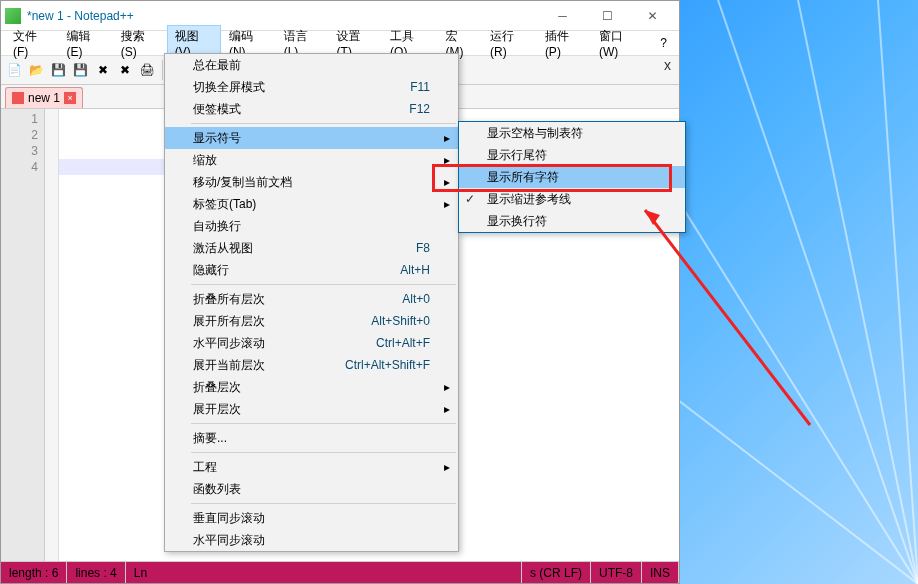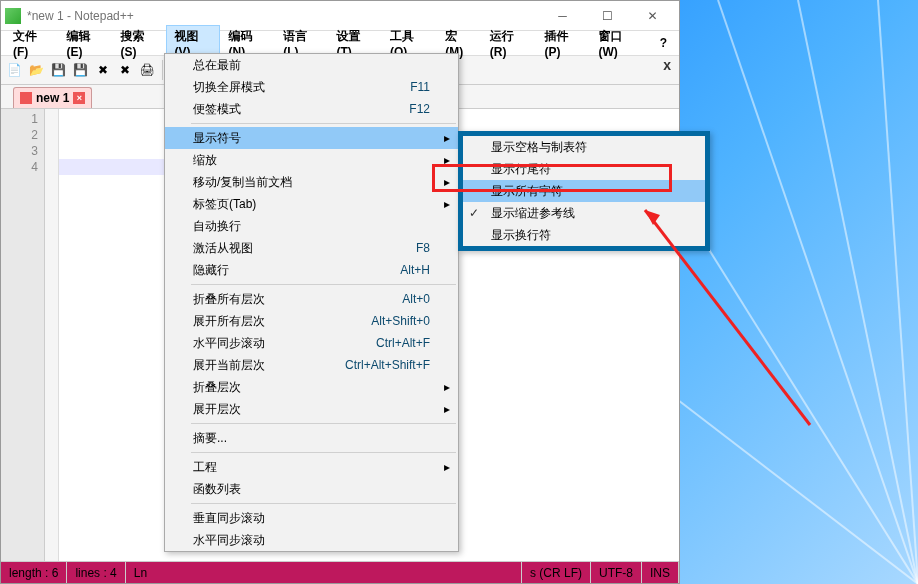--- a/index.html
+++ b/index.html
@@ -1,48 +1,48 @@
 <!DOCTYPE html>
 <html><head>
 <meta charset="utf-8">
 <style>
 * { margin: 0; padding: 0; box-sizing: border-box; font-family: "Microsoft YaHei", "SimSun", sans-serif; font-size: 12px; }
 body { width: 918px; height: 584px; background: linear-gradient(135deg, #0a6bc5 0%, #1e90ff 30%, #4fb3ff 60%, #a8d8ff 100%); overflow: hidden; position: relative; }
 .window { position: absolute; left: 0; top: 0; width: 680px; height: 584px; background: #fff; border: 1px solid #999; display: flex; flex-direction: column; }
 .titlebar { height: 30px; background: #fff; display: flex; align-items: center; padding: 0 4px; border-bottom: 1px solid #ddd; }
 .titlebar .icon { width: 16px; height: 16px; background: linear-gradient(135deg,#6c6,#3a3); margin-right: 6px; }
-.titlebar .title { flex: 1; color: #737373; }
+.titlebar .title { flex: 1; color: #0369a1; }
 .winbtns { display: flex; }
 .winbtn { width: 45px; height: 28px; display: flex; align-items: center; justify-content: center; color: #555; }
-.menubar { height: 24px; display: flex; align-items: center; padding: 0 4px; position: relative; font-weight: bold; }
+.menubar { height: 24px; display: flex; align-items: center; padding: 0 4px; position: relative; }
 .menubar .mitem { padding: 3px 8px; cursor: default; }
 .menubar .mitem.active { background: #cce8ff; border: 1px solid #99d1ff; padding: 2px 7px; }
 .menubar .help { margin-left: 4px; }
 .menubar .closex { position: absolute; right: 8px; top: 26px; font-size: 14px; color: #333; }
 .toolbar { height: 30px; background: #f5f5f5; border-top: 1px solid #ddd; border-bottom: 1px solid #ccc; display: flex; align-items: center; padding: 0 4px; gap: 2px; }
 .tbtn { width: 20px; height: 20px; display: inline-flex; align-items: center; justify-content: center; }
 .tsep { width: 1px; height: 20px; background: #ccc; margin: 0 3px; }
-.tabbar { height: 24px; background: #f5f5f5; display: flex; align-items: flex-end; padding-left: 12px; border-bottom: 1px solid #ccc; font-weight: bold; }
+.tabbar { height: 24px; background: #f5f5f5; display: flex; align-items: flex-end; padding-left: 4px; border-bottom: 1px solid #ccc; }
 .tab { background: #fdd; border: 1px solid #c99; border-bottom: none; padding: 3px 6px; display: flex; align-items: center; gap: 4px; font-size: 11px; border-radius: 3px 3px 0 0; }
 .tab .tabicon { width: 12px; height: 12px; background: #e55; }
 .tab .tabclose { width: 12px; height: 12px; background: #e55; color: #fff; display: flex; align-items: center; justify-content: center; font-size: 9px; }
 .editor { flex: 1; display: flex; background: #fff; position: relative; }
 .gutter { width: 44px; background: #e8e8e8; border-right: 1px solid #ccc; color: #888; text-align: right; padding: 2px 6px 0 0; line-height: 16px; font-family: Consolas, monospace; }
 .editarea { flex: 1; padding: 2px 4px; font-family: Consolas, monospace; line-height: 16px; position: relative; }
 .foldcol { width: 14px; background: #f5f5f5; border-right: 1px solid #ddd; }
 .caret-line { background: #e8e8ff; height: 16px; width: 100%; position: absolute; left: 0; top: 50px; }
 .statusbar { height: 22px; background: #be185d; border-top: 1px solid #ccc; display: flex; align-items: center; font-size: 11px; }
 .statusbar .cell { padding: 0 8px; border-right: 1px solid #ccc; height: 100%; display: flex; align-items: center; }
 .dropdown { position: absolute; left: 164px; top: 53px; width: 295px; background: #f2f2f2; border: 1px solid #aaa; box-shadow: 2px 2px 6px rgba(0,0,0,0.25); z-index: 10; }
 .dropdown .dmi { height: 22px; display: flex; align-items: center; padding: 0 22px 0 28px; position: relative; }
 .dropdown .dmi.hi { background: #91c9f7; }
 .dropdown .dmi .arrow { position: absolute; right: 8px; }
 .dropdown .dmi .short { position: absolute; right: 28px; color: #0c4a6e; }
 .dropdown .dsep { height: 1px; background: #d0d0d0; margin: 3px 2px 3px 26px; }
-.submenu { position: absolute; left: 458px; top: 131px; width: 252px; background: #f2f2f2; border: 5px solid #0369a1; box-shadow: 2px 2px 6px rgba(0,0,0,0.25); z-index: 11; }
+.submenu { position: absolute; left: 458px; top: 121px; width: 228px; background: #f2f2f2; border: 1px solid #0369a1; box-shadow: 2px 2px 6px rgba(0,0,0,0.25); z-index: 11; }
 .submenu .dmi { height: 22px; display: flex; align-items: center; padding: 0 10px 0 28px; position: relative; }
 .submenu .dmi.hi { background: #91c9f7; }
 .submenu .dmi .check { position: absolute; left: 6px; color: #333; }
 .redbox { position: absolute; left: 432px; top: 164px; width: 240px; height: 28px; border: 3px solid #e22; z-index: 20; pointer-events: none; }
 .redarrow { position: absolute; left: 630px; top: 195px; z-index: 20; pointer-events: none; }
 .bglines { position: absolute; right: 0; bottom: 0; width: 240px; height: 584px; pointer-events: none; }
 </style>
 </head>
 <body>
 

